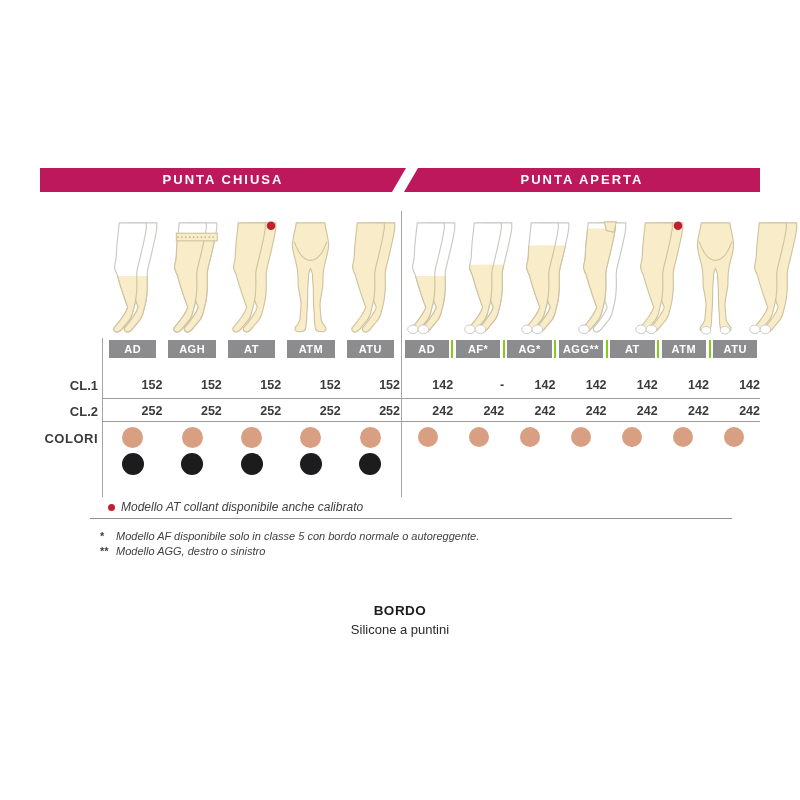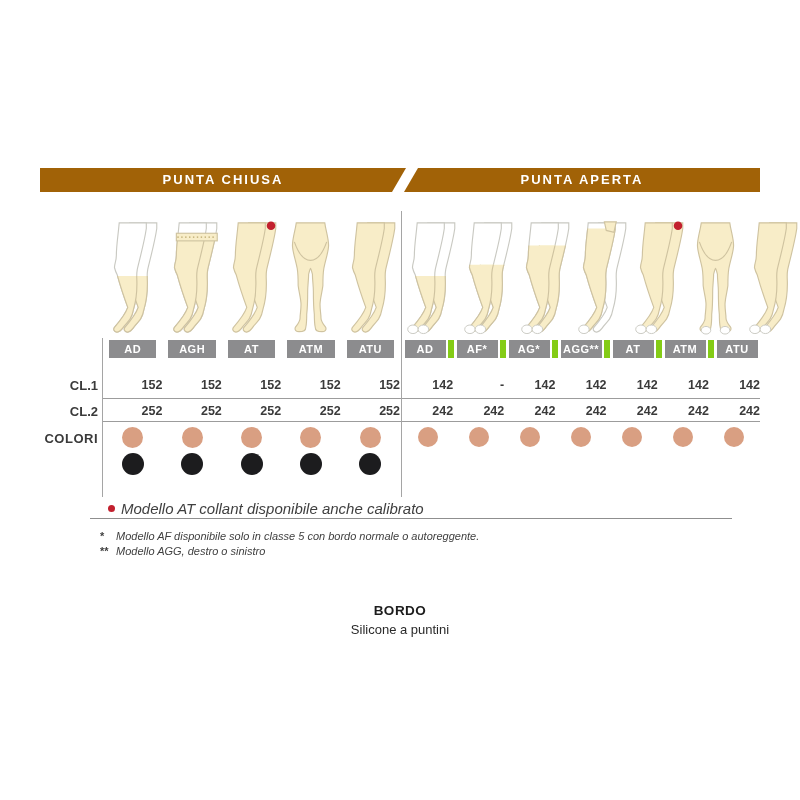--- a/index.html
+++ b/index.html
@@ -1,20 +1,20 @@
 <!DOCTYPE html>
 <html><head>
 <meta charset="utf-8">
 <style>
   html,body{margin:0;padding:0;background:#fff;}
   .sheet{position:relative;width:800px;height:800px;background:#fff;overflow:hidden;
          font-family:"Liberation Sans", sans-serif;color:#3a3a3a;}
 
   
-  .bar{position:absolute;top:168px;height:24px;background:#a16207;color:#fff;
+  .bar{position:absolute;top:168px;height:24px;background:#be185d;color:#fff;
        font-size:13px;font-weight:bold;letter-spacing:2px;text-align:center;line-height:24px;}
   .bar-left{left:40px;width:366px;clip-path:polygon(0 0,100% 0,calc(100% - 14px) 100%,0 100%);}
   .bar-right{left:404px;width:356px;clip-path:polygon(14px 0,100% 0,100% 100%,0 100%);}
 
   
   .legs-row{position:absolute;top:211px;height:124px;display:flex;align-items:flex-end;}
   .legs-closed{left:103px;width:297px;}
   .legs-open{left:402px;width:358px;}
   .leg-cell{flex:1;display:flex;justify-content:center;align-items:flex-end;overflow:visible;}
   .leg-svg{height:116px;display:block;}
@@ -22,21 +22,21 @@
   .leg-b{fill:#f8edc8;stroke:#cfc3a0;stroke-width:1.2;}
   .toe{fill:#ffffff;stroke:#c9c9c2;stroke-width:1;}
   .crotch{fill:none;stroke:#cfc3a0;stroke-width:1.2;}
   .lace{stroke:#b9a66b;stroke-width:1.4;stroke-dasharray:1.5 2.6;}
 
   
   .chips-row{position:absolute;top:340px;height:18px;display:flex;}
   .chips-closed{left:103px;width:297px;}
   .chips-open{left:402px;width:358px;}
   .chip-cell{flex:1;display:flex;align-items:center;}
-  .chips-open .chip-cell{border-left:6px solid #84cc16;}
+  .chips-open .chip-cell{border-left:2px solid #84cc16;}
   .chips-open .chip-cell:first-child{border-left:none;}
   .chip{flex:1;background:#8c8c8e;color:#fff;font-size:11px;font-weight:bold;
         letter-spacing:.5px;text-align:center;line-height:18px;}
   .chips-closed .chip{margin:0 6px;}
   .chips-open .chip{margin:0 2.5px;}
 
   
   .nums-row{position:absolute;height:16px;display:flex;}
   .nums-closed{left:103px;width:297px;}
   .nums-open{left:402px;width:358px;}
@@ -61,21 +61,21 @@
   
   .hline{position:absolute;height:1px;background:#9c9c9c;}
   .h1{left:103px;top:398px;width:657px;}
   .h2{left:103px;top:421px;width:657px;}
   .h3{left:90px;top:518px;width:642px;background:#8f8f8f;}
   .vline{position:absolute;width:1px;background:#a5a5a5;}
   .v-left{left:102px;top:338px;height:159px;}
   .v-mid{left:401px;top:211px;height:286px;}
 
   
-  .red-note{position:absolute;left:108px;top:500px;font-size:15px;font-style:italic;
+  .red-note{position:absolute;left:108px;top:500px;font-size:12px;font-style:italic;
             color:#3f3f3f;display:flex;align-items:center;gap:6px;}
   .red-bullet{width:7px;height:7px;border-radius:50%;background:#c2202e;flex:0 0 auto;}
   .footnotes{position:absolute;left:100px;top:529px;font-size:11px;font-style:italic;
              color:#3f3f3f;line-height:14.5px;}
   .fn-line{display:flex;}
   .fn-marker{width:16px;flex:0 0 auto;font-style:normal;font-weight:bold;font-size:11px;}
   .bordo{position:absolute;left:0;top:603px;width:800px;text-align:center;}
   .bordo-title{font-size:13.5px;font-weight:bold;letter-spacing:.5px;color:#1d1d1d;}
   .bordo-sub{font-size:13px;color:#2a2a2a;margin-top:4px;}
 </style>

